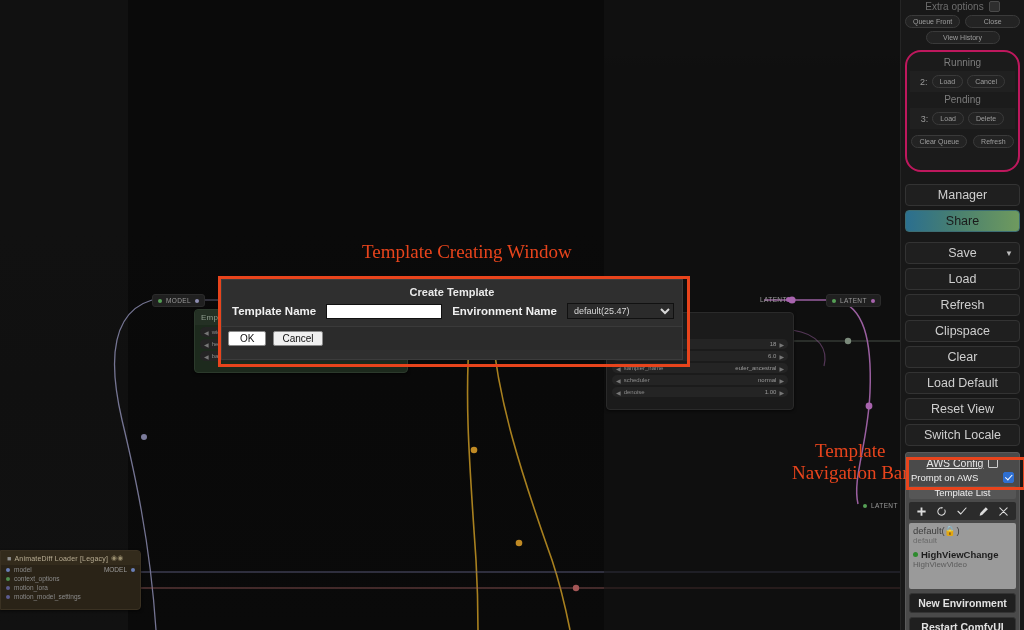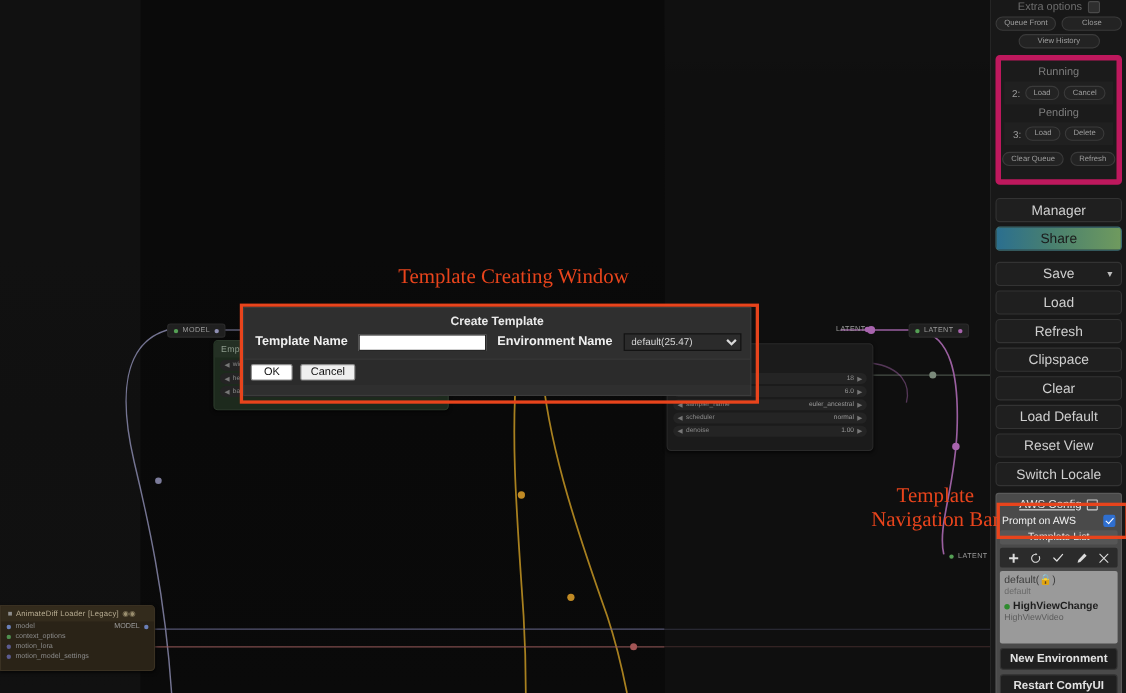--- a/index.html
+++ b/index.html
@@ -92,22 +92,22 @@
   .sb-row{display:flex;justify-content:center;gap:5px;margin-top:3px;}
   .sb-extra{display:flex;align-items:center;justify-content:center;gap:5px;
      color:#6d6d6d;font-size:10px;padding-top:1px;}
   .cbox{width:9px;height:9px;background:#2e2e2e;border:1px solid #4a4a4a;border-radius:2px;
      display:inline-block;}
   .cbox.checked{background:#2f6fd0;border-color:#2f6fd0;position:relative;}
   .cbox.checked::after{content:"";position:absolute;left:2.5px;top:0px;width:2.5px;height:5.5px;
      border:solid #fff;border-width:0 1.6px 1.6px 0;transform:rotate(42deg);}
   .pbtn{background:#232323;border:1px solid #3a3a3a;border-radius:9px;color:#9e9e9e;
      font-size:7px;padding:2px 7px;white-space:nowrap;cursor:pointer;}
-  .queuebox{margin-top:6px;border:5px solid #be185d;border-radius:4px;background:#1b1b1b;
-     padding:3px 3px 12px;}
+  .queuebox{margin-top:6px;border:2px solid #be185d;border-radius:16px;background:#1b1b1b;
+     padding:3px 3px 22px;}
   .qhead{text-align:center;color:#7d7d7d;font-size:10px;padding:2px 0 3px;}
   .qrow{background:#202020;display:flex;align-items:center;justify-content:center;gap:4px;
      padding:4px 0;}
   .qrow .qn{color:#9a9a9a;font-size:9px;}
   .qfoot{display:flex;justify-content:center;gap:6px;padding-top:6px;}
 
   .mbtn{display:block;width:100%;box-sizing:border-box;background:#1f1f1f;
      border:1px solid #333;border-radius:4px;color:#cfcfcf;font-size:12.5px;
      text-align:center;padding:3px 0;margin-top:4px;cursor:pointer;position:relative;
      font-family:"Liberation Sans",sans-serif;}

